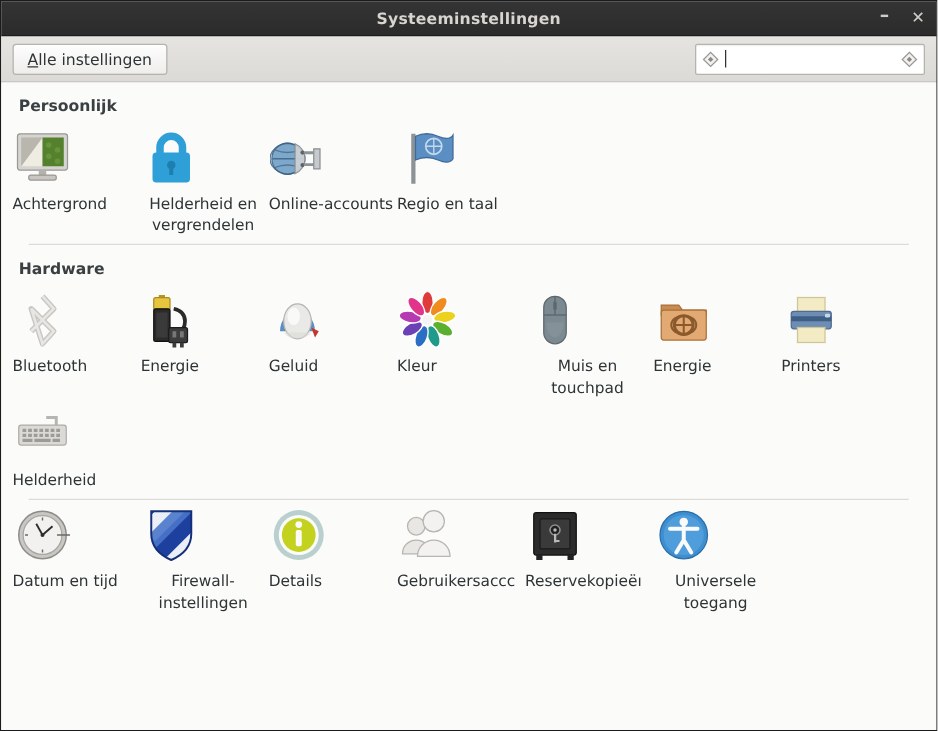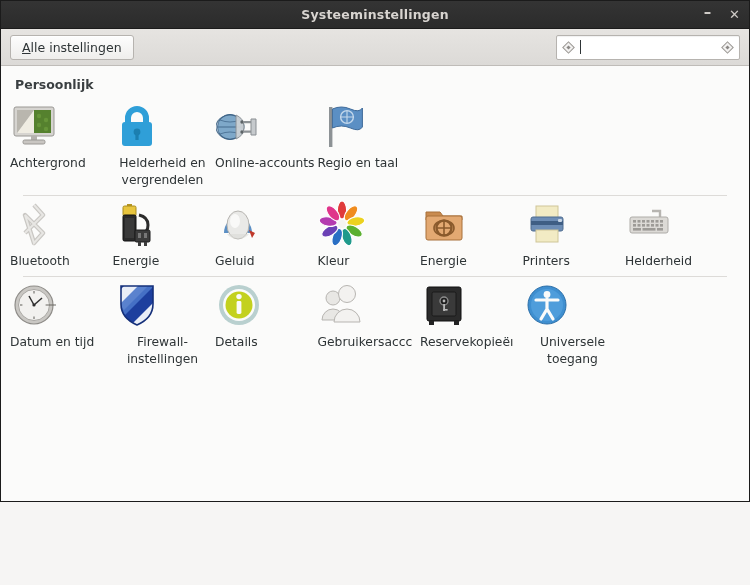--- a/index.html
+++ b/index.html
@@ -2,21 +2,21 @@
 <html><head>
 <meta charset="utf-8">
 <style>
   html,body{margin:0;padding:0;}
   body{
     width:750px;height:585px;overflow:hidden;
     font-family:"DejaVu Sans","Liberation Sans",sans-serif;
     background:#f6f5f4;
   }
   .window{
-    width:750px;height:502px;box-sizing:border-box;
+    width:750px;height:585px;box-sizing:border-box;
     display:flex;flex-direction:column;
     border:1px solid #1b1b1b;background:#fafafa;
   }
   
   .titlebar{
     height:27px;flex:0 0 27px;position:relative;
     background:linear-gradient(180deg,#343434 0%,#2b2b2b 100%);
     border-bottom:1px solid #1b1b1b;
     display:flex;align-items:center;justify-content:center;
   }
@@ -207,20 +207,21 @@
             </svg>
           </div>
           <div class="tile-label">Regio en taal</div>
         </div>
 
       </div>
       <div class="divider"></div>
     </div>
 
     <div class="section">
+      <div class="section-title">Hardware</div>
       <div class="grid">
 
         <div class="tile">
           <div class="tile-icon">
             <svg width="34" height="44" viewBox="0 0 34 44">
               <path d="M17 3 L26 13 L8 31 M8 13 L26 31 L17 41 Z" fill="none" stroke="#c9c7c3" stroke-width="4.4" stroke-linejoin="round"></path>
               <path d="M17 3 L26 13 L8 31 M8 13 L26 31 L17 41 Z" fill="none" stroke="#e8e7e4" stroke-width="2"></path>
             </svg>
           </div>
           <div class="tile-label">Bluetooth</div>
@@ -288,20 +289,32 @@
                 <g transform="rotate(320)">
                     <ellipse cx="0" cy="-14" rx="4.6" ry="9" fill="#e0358a" stroke="#fff" stroke-width="1.1"></ellipse>
                   </g>
                 <circle cx="0" cy="0" r="4" fill="#f4f4f2"></circle>
               </g>
             </svg>
           </div>
           <div class="tile-label">Kleur</div>
         </div>
 
+        <div class="tile">
+          <div class="tile-icon">
+            <svg width="30" height="44" viewBox="0 0 30 44">
+              <rect x="6" y="3" width="18" height="38" rx="9" fill="#7b8a90" stroke="#5d686d"></rect>
+              <path d="M6 18 h18" stroke="#5d686d" stroke-width="1.2" fill="none"></path>
+              <path d="M15 3 v15" stroke="#5d686d" stroke-width="1.2" fill="none"></path>
+              <rect x="13.6" y="7" width="2.8" height="7" rx="1.4" fill="#5d686d"></rect>
+              <path d="M8 24 a7 12 0 0 0 14 0" fill="#8d9aa0" opacity=".5"></path>
+            </svg>
+          </div>
+          <div class="tile-label">Muis en touchpad</div>
+        </div>
 
         <div class="tile">
           <div class="tile-icon">
             <svg width="44" height="40" viewBox="0 0 44 40">
               <path d="M4 8 h14 l3 4 h19 v4 H4 z" fill="#c98b4f" stroke="#a8703a"></path>
               <rect x="4" y="12" width="36" height="24" rx="2" fill="#e3a972" stroke="#a8703a"></rect>
               <circle cx="22" cy="24" r="7.5" fill="none" stroke="#8a5a2c" stroke-width="2.4"></circle>
               <path d="M22 16.5 v15 M14.5 24 h15" stroke="#8a5a2c" stroke-width="1.6" fill="none"></path>
               <path d="M22 16.5 a10 7.5 0 0 1 0 15 a10 7.5 0 0 1 0 -15" fill="none" stroke="#8a5a2c" stroke-width="1.6"></path>
             </svg>

